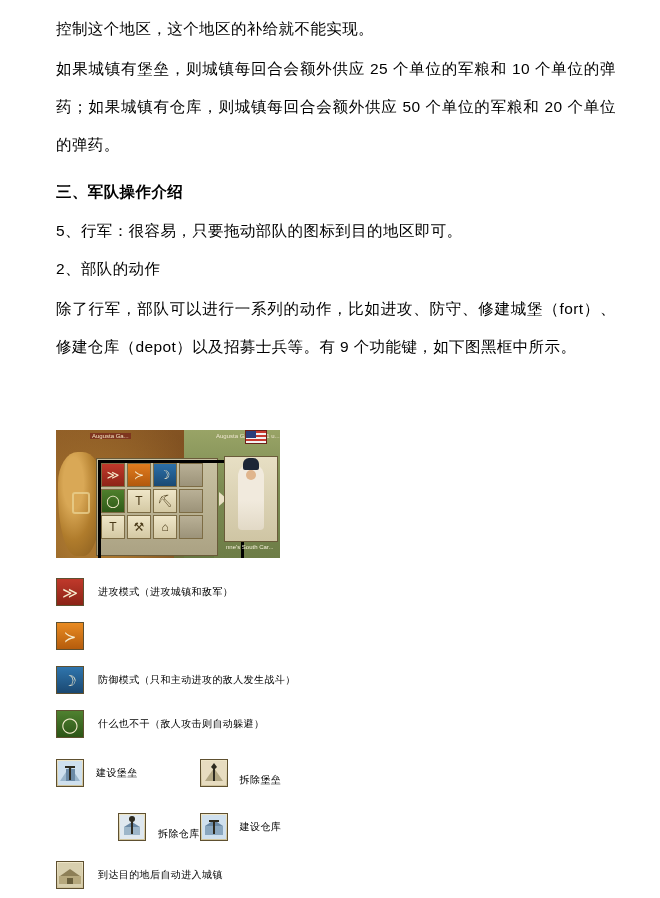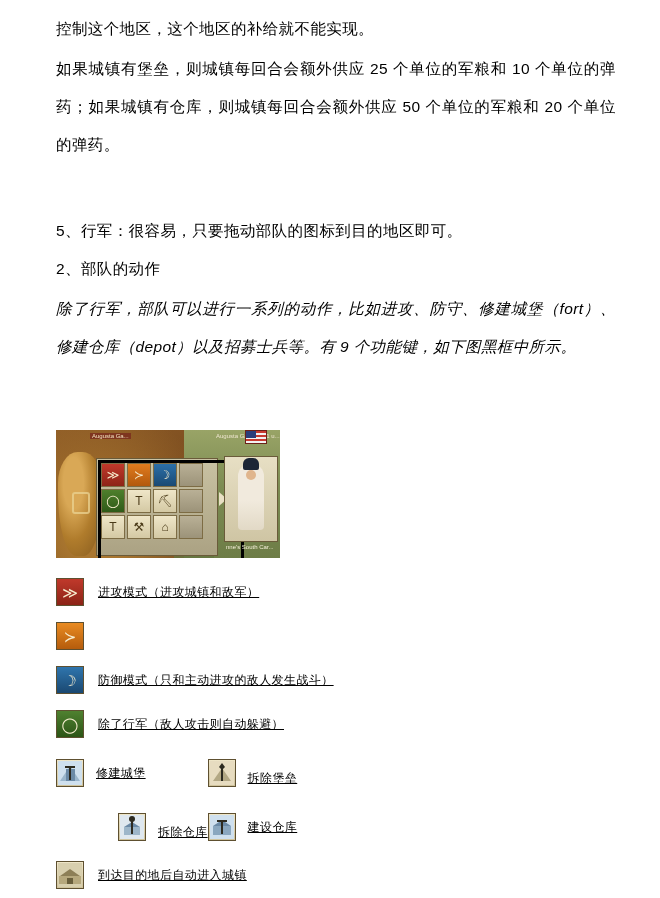--- a/index.html
+++ b/index.html
@@ -243,23 +243,22 @@
     font-size: 13px;
     position: relative;
   }
   .legend .ico.pale .mini {
     position: relative;
     display: block;
     width: 100%; height: 100%;
   }
   .legend .txt {
     margin-left: 14px;
-    font-size: 12px;
+    font-size: 10px;
     letter-spacing: 0.4px;
-    text-decoration: underline;
   }
   .legend-pair {
     display: flex;
     align-items: center;
     height: 54px;
   }
   .legend-pair .group {
     display: flex;
     align-items: center;
   }
@@ -275,30 +274,33 @@
 <div class="page">
 
   <div class="body-text" style="top:10px;">
     <p class="para">控制这个地区，这个地区的补给就不能实现。</p>
   </div>
 
   <div class="body-text" style="top:50px;">
     <p class="para">如果城镇有堡垒，则城镇每回合会额外供应 25 个单位的军粮和 10 个单位的弹药；如果城镇有仓库，则城镇每回合会额外供应 50 个单位的军粮和 20 个单位的弹药。</p>
   </div>
 
+  <div class="body-text" style="top:173px;">
+    <p class="section-head">三、军队操作介绍</p>
+  </div>
 
   <div class="body-text" style="top:212px;">
     <p class="para">5、行军：很容易，只要拖动部队的图标到目的地区即可。</p>
   </div>
 
   <div class="body-text" style="top:250px;">
     <p class="para">2、部队的动作</p>
   </div>
 
-  <div class="body-text" style="top:290px;font-style:italic;">
+  <div class="body-text" style="top:290px;">
     <p class="para">除了行军，部队可以进行一系列的动作，比如进攻、防守、修建城堡（fort）、修建仓库（depot）以及招募士兵等。有 9 个功能键，如下图黑框中所示。</p>
   </div>
 
   <div class="shot">
     <div class="map-bg"></div>
     <div class="map-green"></div>
     <div class="map-green2"></div>
     <div class="jug"></div>
 
     <div class="label-left">Augusta Ga...</div>
@@ -369,36 +371,36 @@
       <div class="ico blue">
           <span>☽</span>
         </div>
       <div class="txt">防御模式（只和主动进攻的敌人发生战斗）</div>
     </div>
 
     <div class="legend-row">
       <div class="ico green">
           <span>◯</span>
         </div>
-      <div class="txt">除了行军（敌人攻击则自动躲避）</div>
+      <div class="txt">什么也不干（敌人攻击则自动躲避）</div>
     </div>
 
     <div class="legend-pair">
       <div class="group">
         <div class="ico pale">
           <span class="mini">
             <svg width="26" height="26" viewBox="0 0 26 26" aria-hidden="true">
               <rect x="1" y="1" width="24" height="24" fill="#cfe0ee"></rect>
               <path d="M3 21 L13 6 L23 21 Z" fill="#9bb6cc"></path>
               <rect x="9" y="9" width="9" height="12" fill="#6b8aa6"></rect>
               <path d="M8 6 h10 v2 h-4 v12 h-2 V8 H8 Z" fill="#2d2a1f"></path>
             </svg>
           </span>
         </div>
-        <div class="txt">修建城堡</div>
+        <div class="txt">建设堡垒</div>
       </div>
       <div class="group second">
         <div class="ico pale">
           <span class="mini">
             <svg width="26" height="26" viewBox="0 0 26 26" aria-hidden="true">
               <rect x="1" y="1" width="24" height="24" fill="#e7dcc0"></rect>
               <path d="M4 21 L13 8 L22 21 Z" fill="#b3a884"></path>
               <path d="M13 3 l3 4 -3 3 -3 -3 Z" fill="#2d2a1f"></path>
               <rect x="12" y="9" width="2" height="12" fill="#2d2a1f"></rect>
             </svg>

